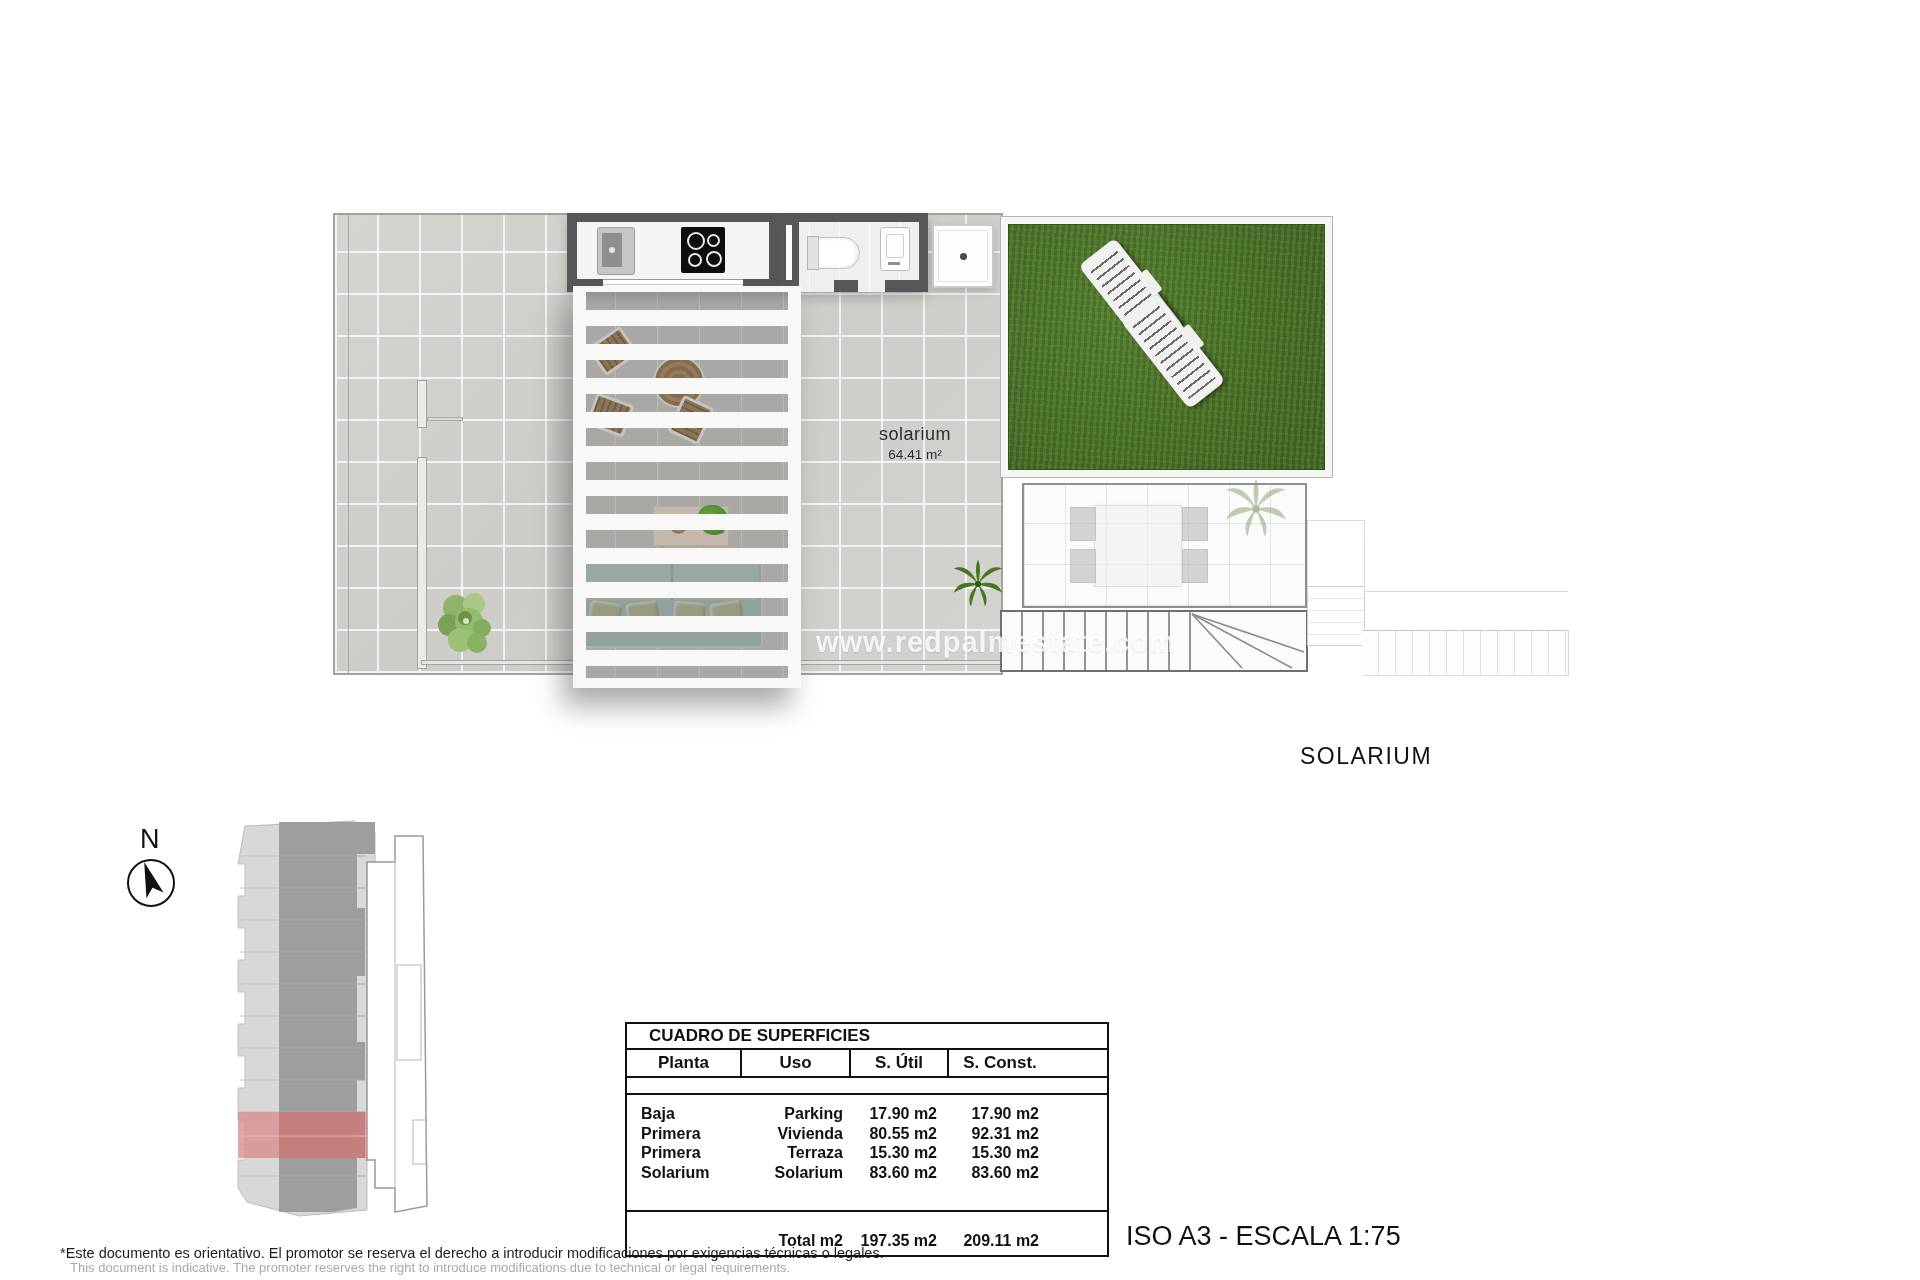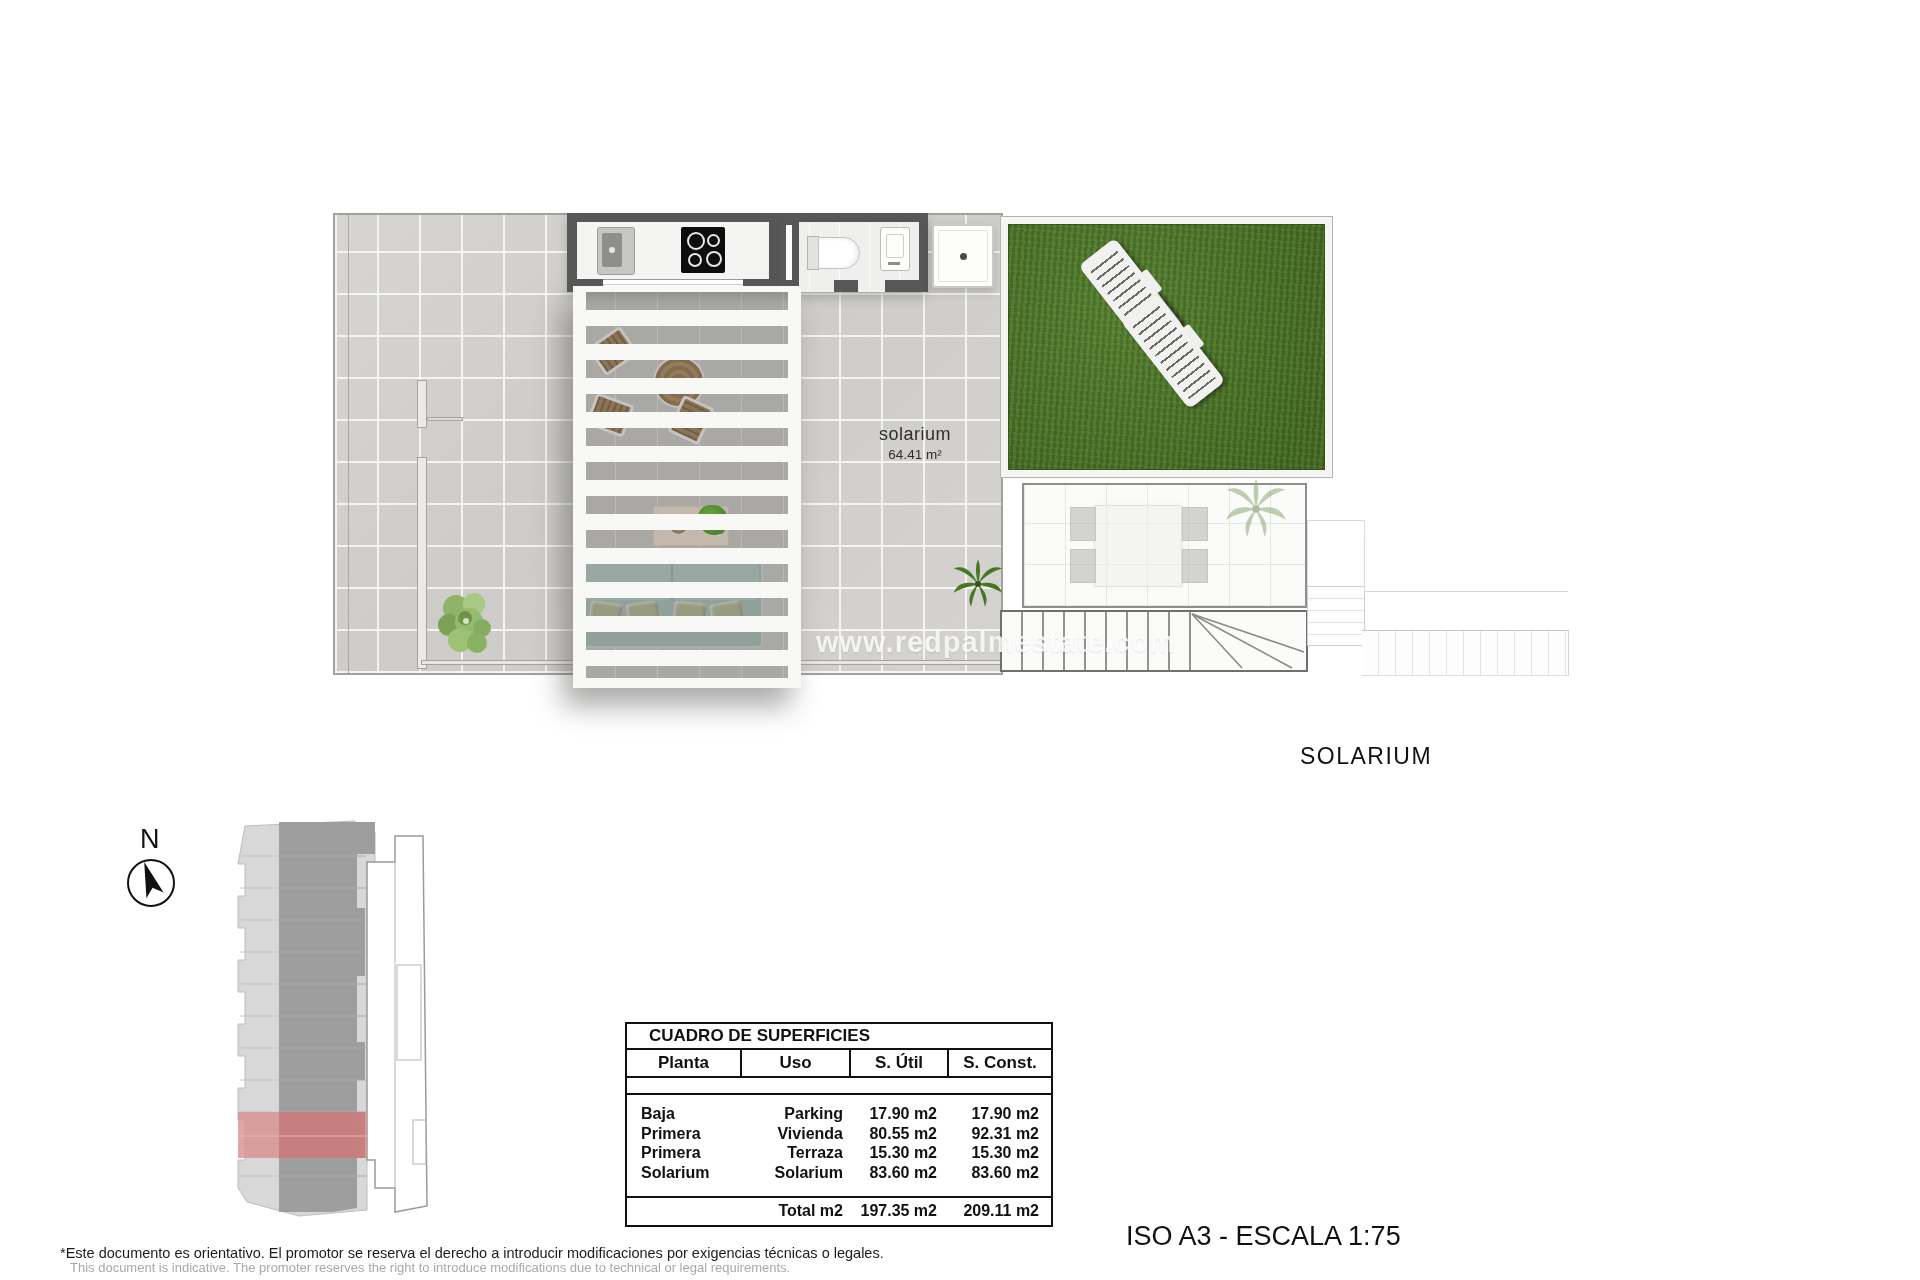--- a/index.html
+++ b/index.html
@@ -166,33 +166,33 @@
   .disclaimer{position:absolute;left:60px;top:1245px;line-height:1.12;}
   .disc-es{font-size:14.5px;color:#1c1c1c;}
   .disc-en{font-size:13px;color:#a9a9a9;margin-left:10px;}
 
   
   .compass{position:absolute;left:118px;top:826px;width:72px;height:88px;}
   .compass .n{position:absolute;left:22px;top:-2px;font-size:27px;color:#111;}
   .site-plan{position:absolute;left:237px;top:820px;width:192px;height:398px;}
 
   
-  .surfaces{position:absolute;left:625px;top:1022px;width:428px;box-sizing:border-box;border:2px solid #111;
+  .surfaces{position:absolute;left:625px;top:1022px;width:484px;box-sizing:border-box;border:2px solid #111;
             font-weight:bold;font-size:16px;color:#111;background:#fff;}
   .st-title{padding:2px 0 2px 22px;border-bottom:2px solid #111;font-size:17px;}
   .st-header{display:grid;grid-template-columns:113px 109px 98px 104px;border-bottom:2px solid #111;font-size:17px;}
   .st-header div{text-align:center;padding:3px 0;}
   .st-header div + div{border-left:2px solid #111;}
   .st-body{border-top:2px solid #111;margin-top:15px;padding:9px 0 12px;}
   .st-row{display:grid;grid-template-columns:113px 109px 98px 104px;line-height:19.5px;}
   .st-row .c0{padding-left:14px;text-align:left;}
   .st-row .c1{text-align:right;padding-right:6px;}
   .st-row .c2{text-align:right;padding-right:10px;}
   .st-row .c3{text-align:right;padding-right:12px;}
-  .st-total{border-top:2px solid #111;margin-top:2px;padding:3px 0 4px;}
+  .st-total{border-top:2px solid #111;margin-top:16px;padding:19px 0 4px;}
 </style>
 </head>
 <body>
 
 <div class="page">
 
   <div class="deck">
     <div class="deck-line-left"></div>
     <div class="wall wall-a"></div>
     <div class="wall wall-b"></div>

